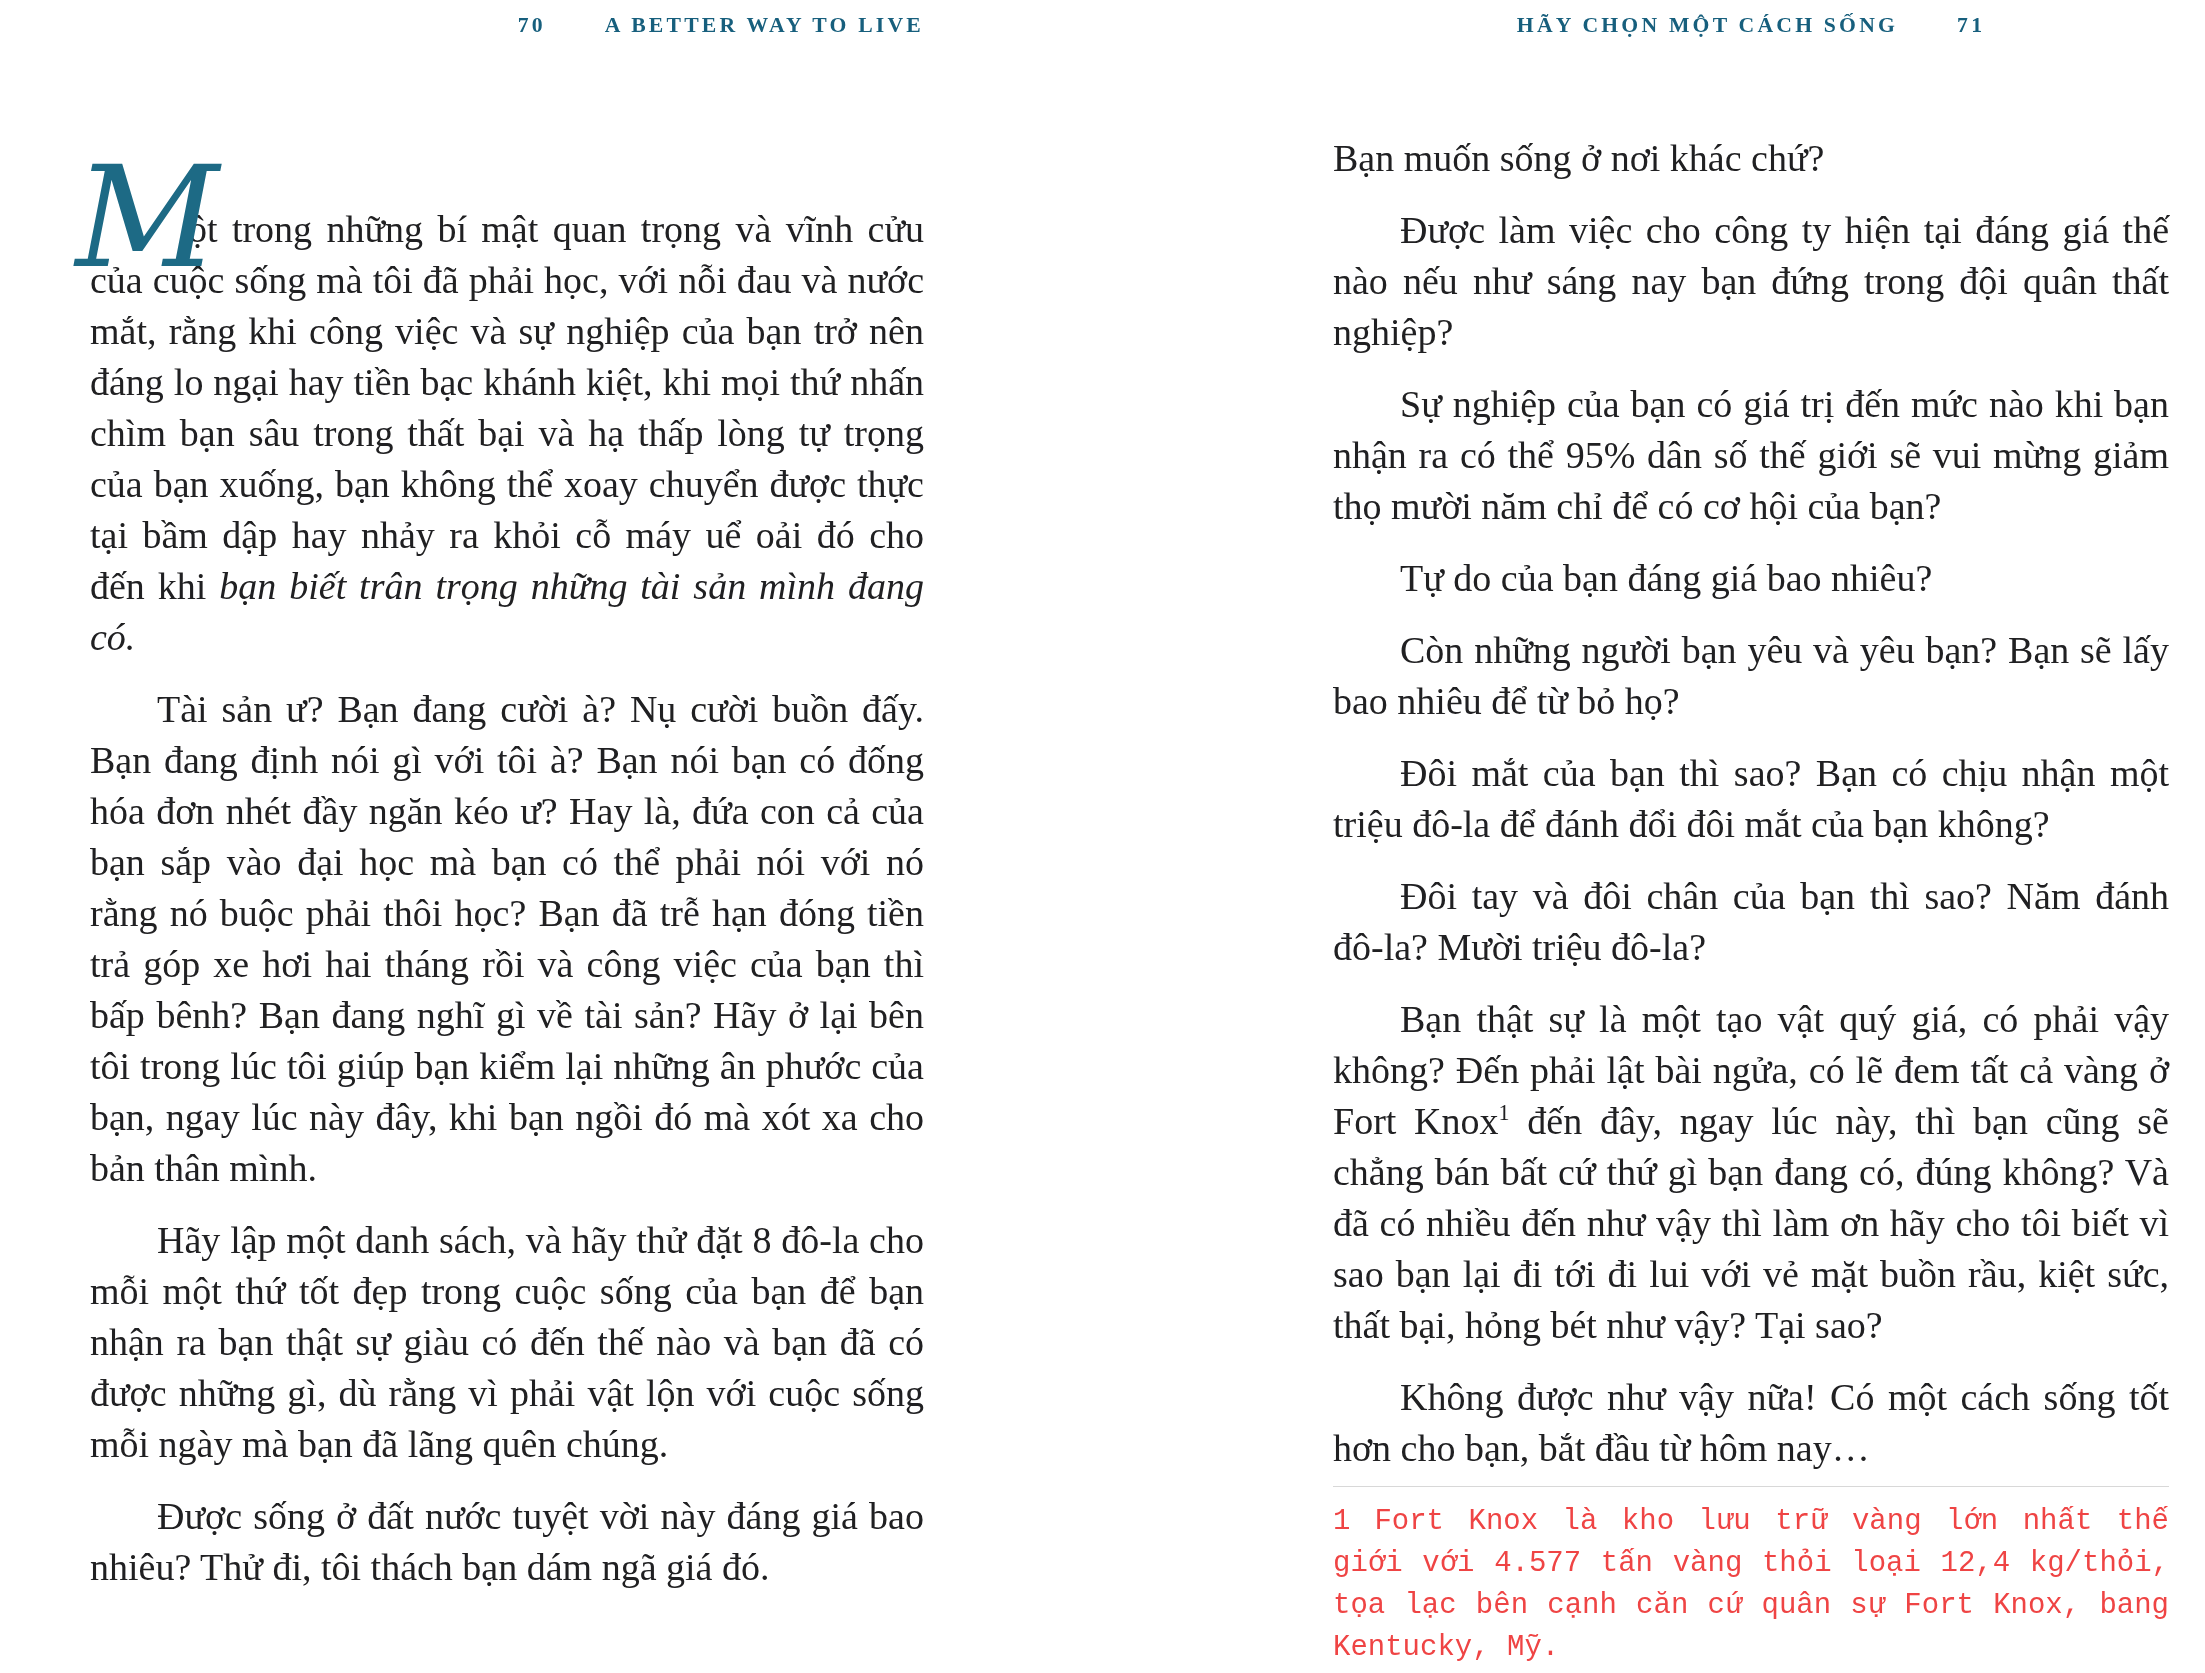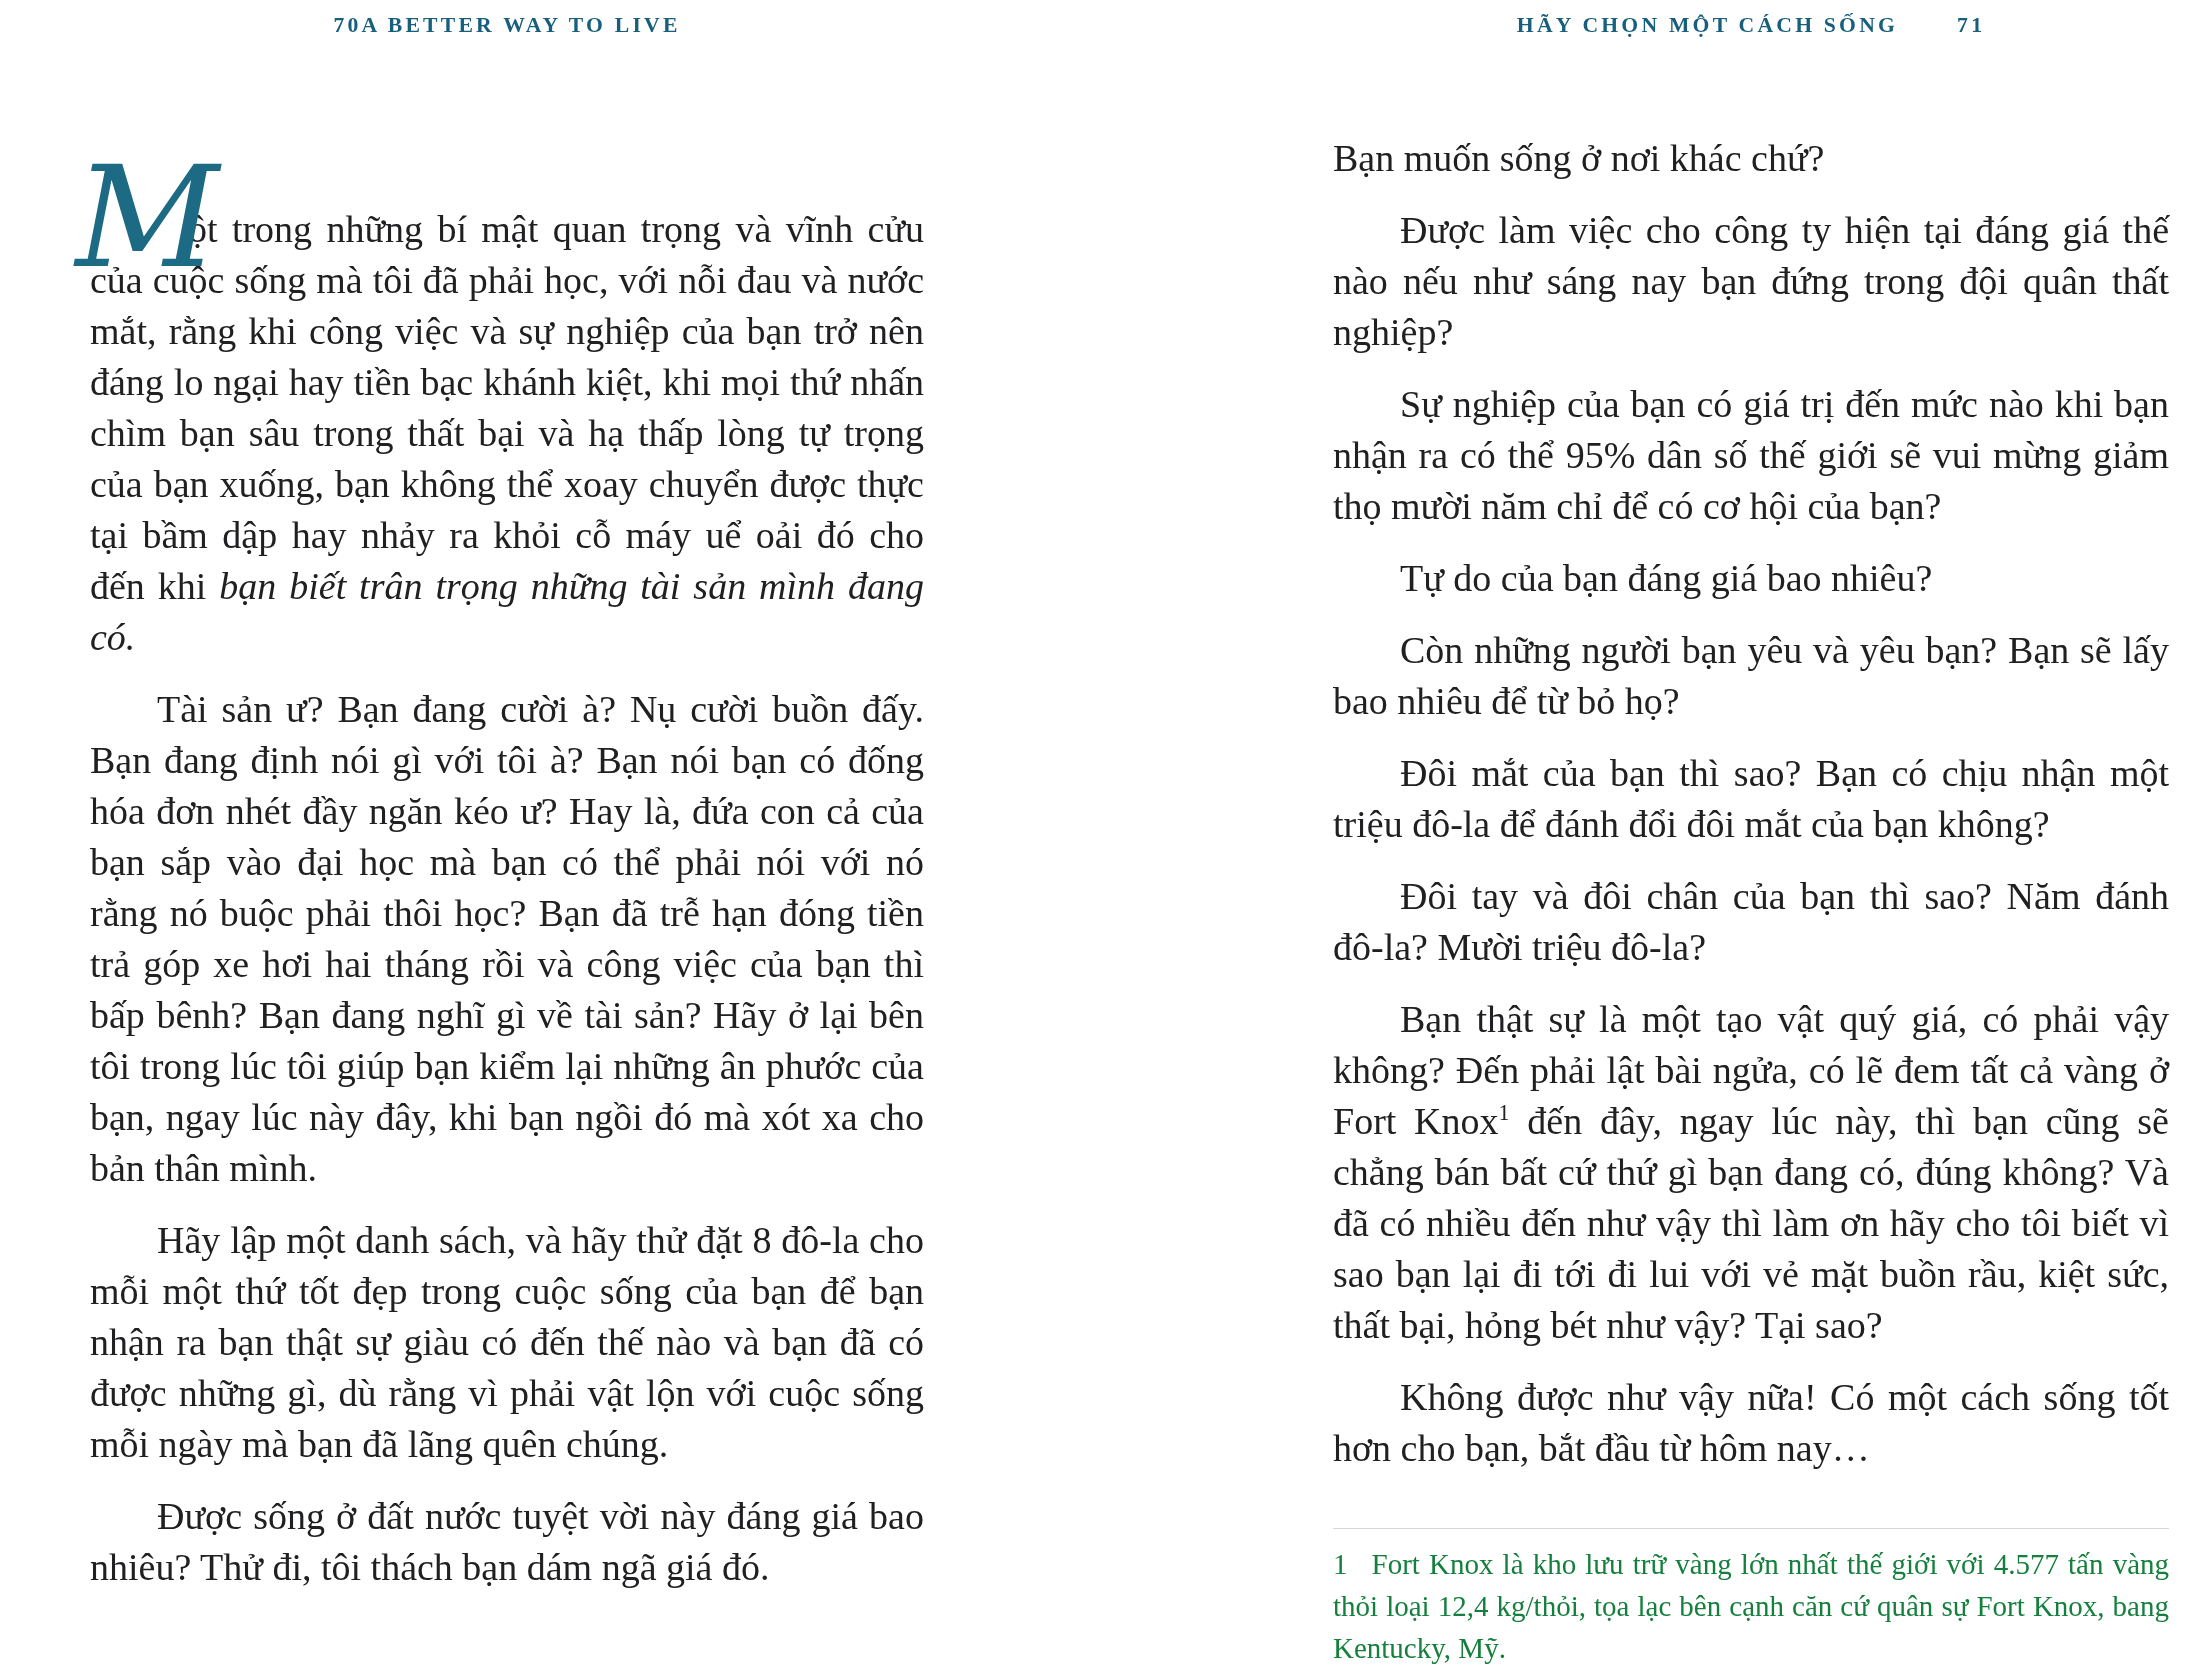--- a/index.html
+++ b/index.html
@@ -21,21 +21,21 @@
   .running-head {
     position: absolute; top: 13px; left: 0; right: 0;
     color: #175f7d;
     font-size: 21.7px;
     font-weight: bold;
     letter-spacing: 3.2px;
     display: flex;
     align-items: baseline;
     white-space: nowrap;
   }
-  .head-left  { justify-content: center; }
+  .head-left  { justify-content: flex-end; gap: 59px; }
   .head-right { justify-content: center;  gap: 59px; }
   .folio { color: #175f7d; }
 
   .content {
     position: absolute; left: 0; right: 0;
     font-size: 38px;
     line-height: 51px;
     text-align: justify;
   }
   .page-left  .content { top: 204px; }
@@ -63,24 +63,24 @@
 
   .footnote-block { position: absolute; left: 0; right: 0; bottom: 4.8px; }
   .footnote-rule {
     border: none;
     border-top: 1.6px solid #d8d8d8;
     width: 100%;
     height: 0;
     margin: 0 0 14.4px 0;
   }
   .footnote {
-    font-family: Liberation Serif, serif;
+    font-family: Liberation Mono, monospace;
     font-size: 29px;
     line-height: 42px;
-    color: #15803d;
+    color: #ef4444;
     margin: 0;
     text-align: justify;
   }
   .fn-marker { margin-right: 24px; }
 </style>
 </head>
 <body>
 
 <div class="spread">
 

